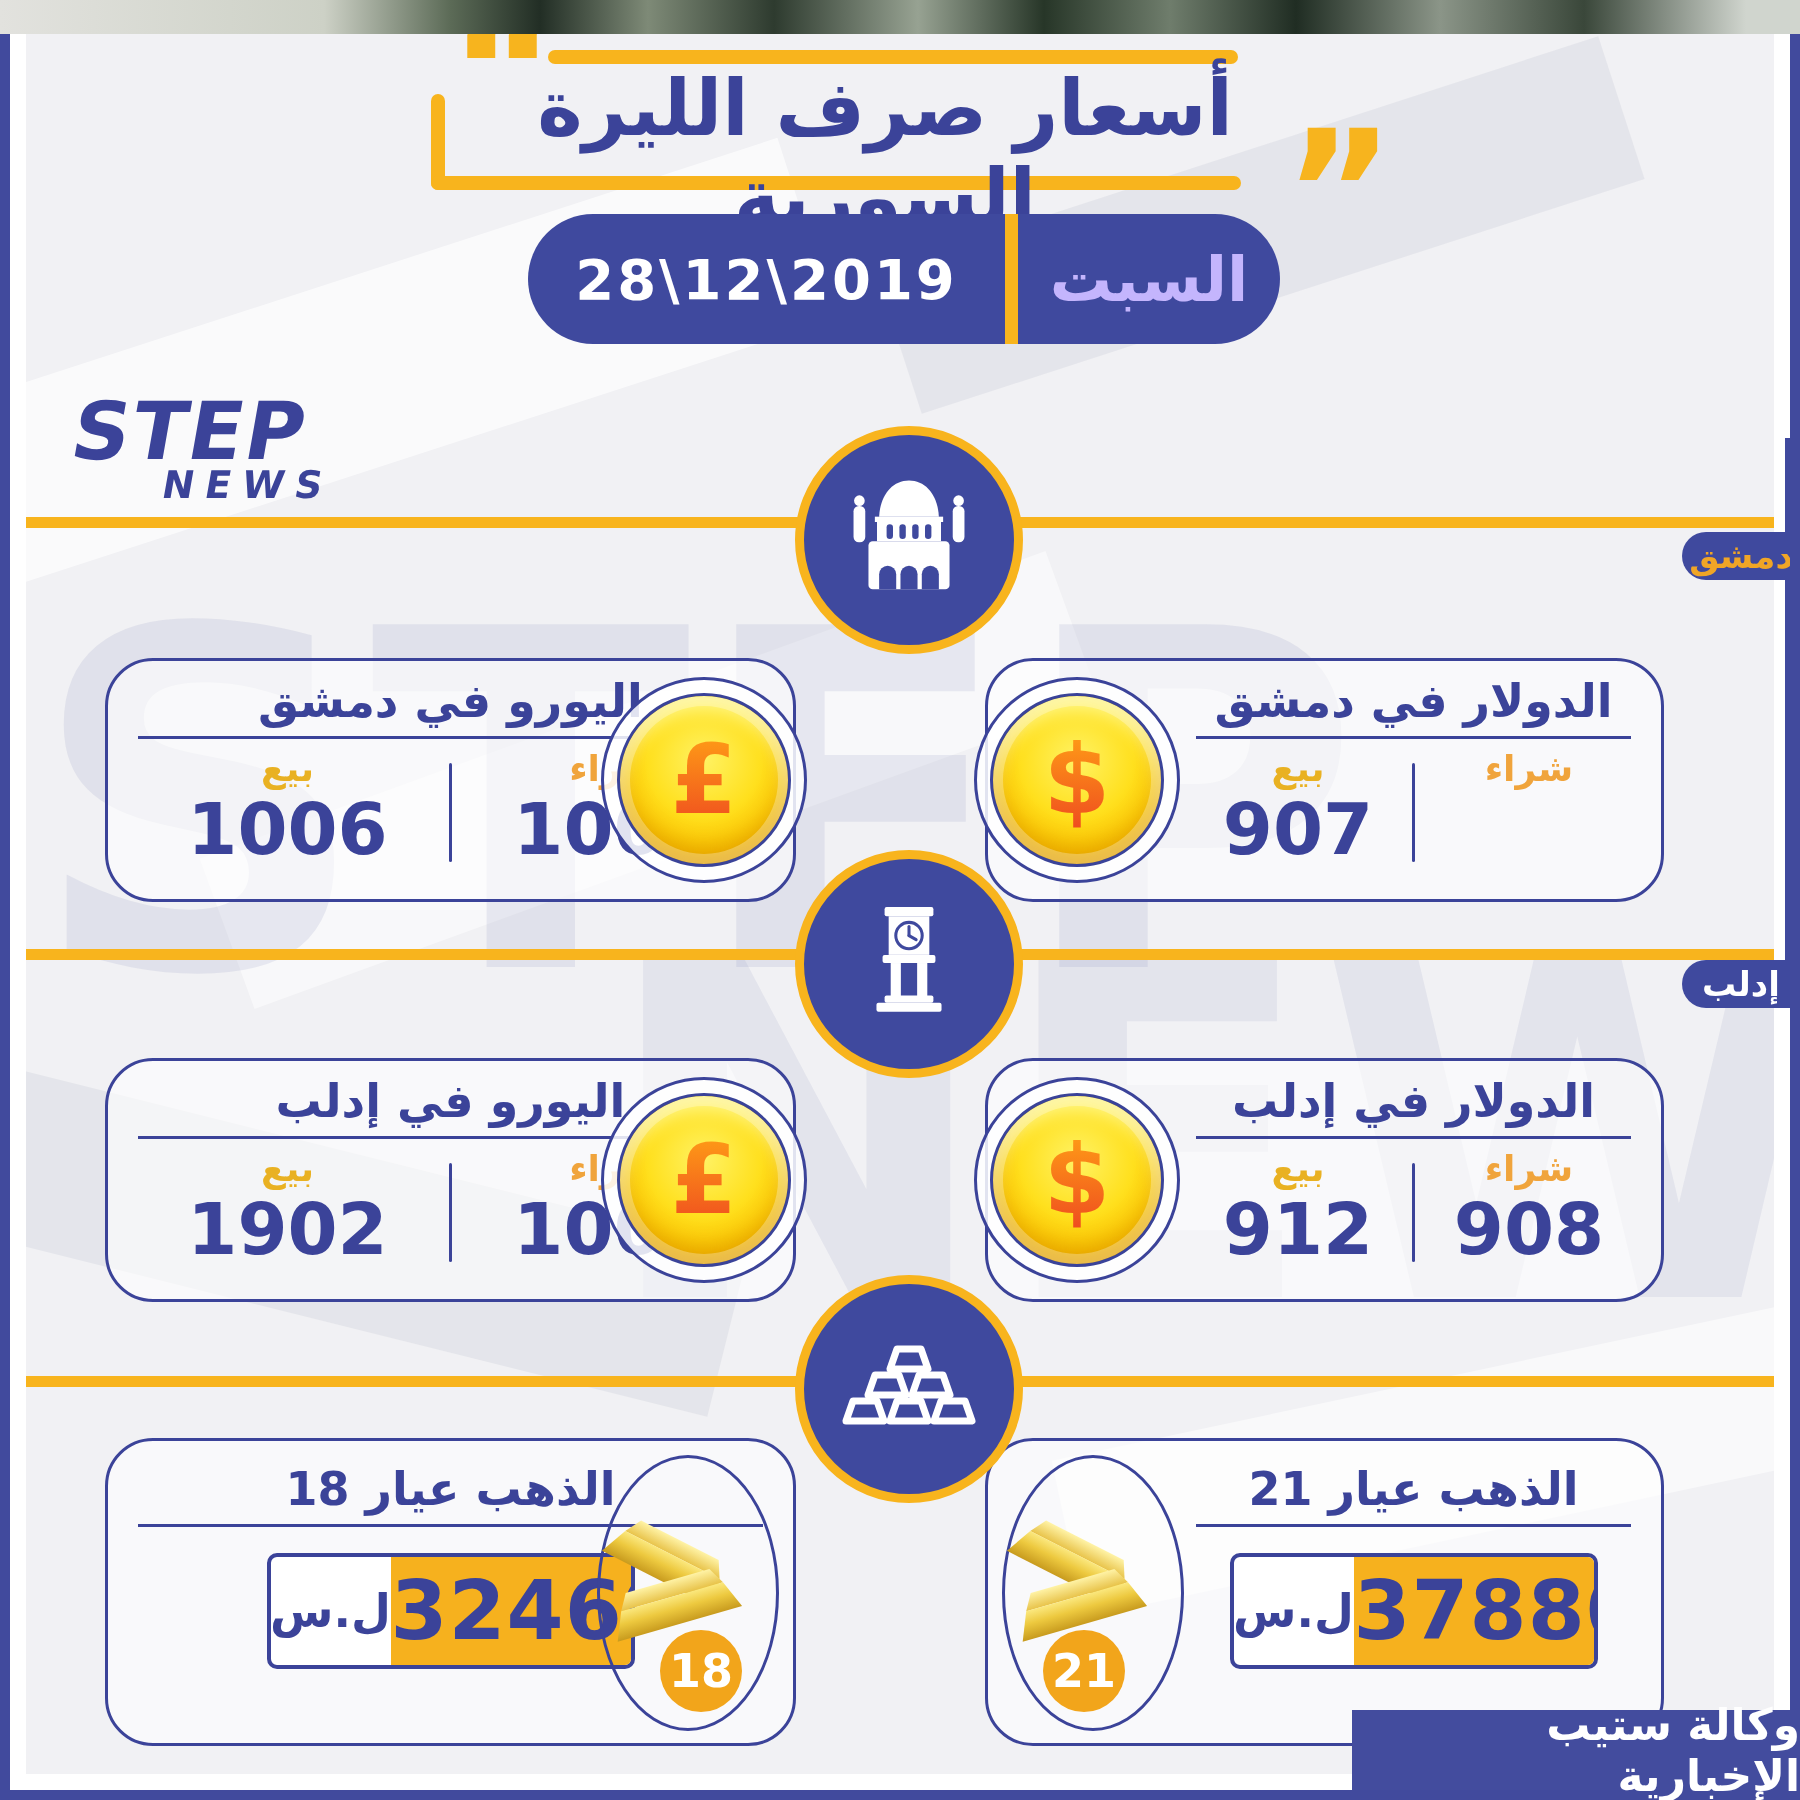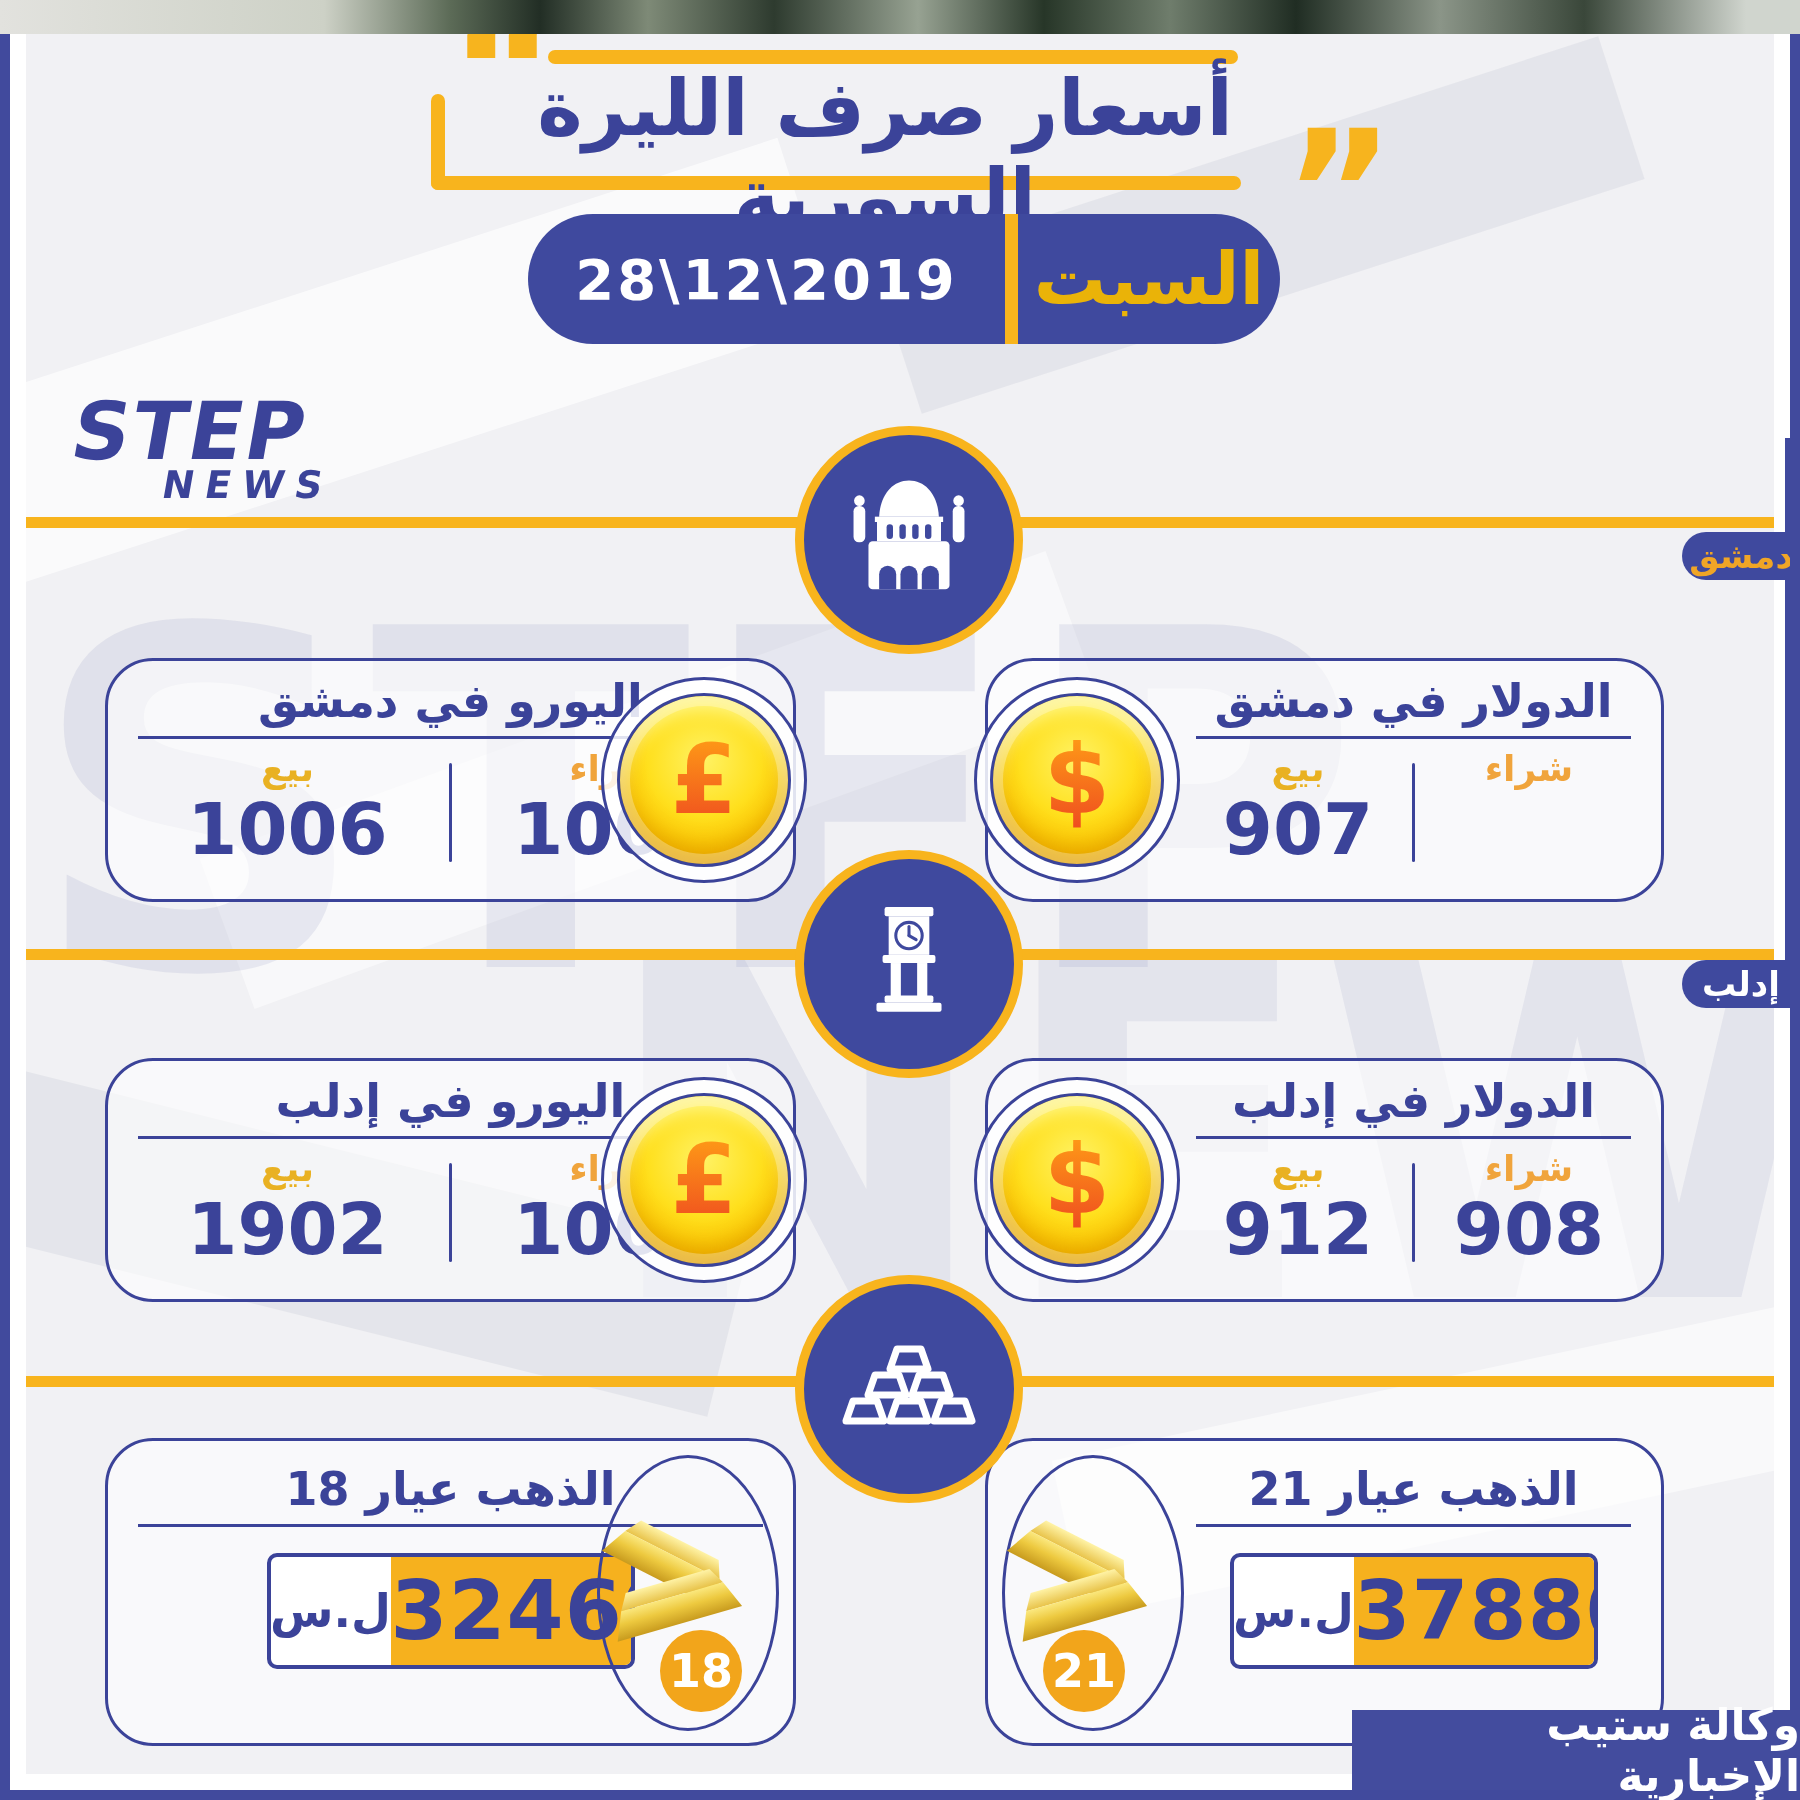--- a/index.html
+++ b/index.html
@@ -30,21 +30,21 @@
   .frame-top{position:absolute;left:548px;top:50px;width:690px;height:14px;background:#f8b41d;border-radius:8px;z-index:2;}
   .frame-left{position:absolute;left:431px;top:94px;width:14px;height:96px;background:#f8b41d;border-radius:8px;z-index:2;}
   .frame-bottom{position:absolute;left:431px;top:176px;width:810px;height:14px;background:#f8b41d;border-radius:8px;z-index:2;}
   .main-title{position:absolute;left:510px;top:64px;width:750px;z-index:3;
     text-align:center;font-size:77px;font-weight:800;color:#3b4399;direction:rtl;}
   .date-pill{position:absolute;left:528px;top:214px;width:752px;height:130px;background:#3f499e;border-radius:65px;
     display:flex;overflow:hidden;z-index:3;}
   .date-part{width:477px;display:flex;align-items:center;justify-content:center;color:#ffffff;
     font-size:56px;font-weight:800;letter-spacing:3px;}
   .date-div{width:13px;background:#f8b41d;}
-  .day-part{flex:1;display:flex;align-items:center;justify-content:center;color:#eab308;font-size:72px;font-weight:800;text-align:right;}
+  .day-part{flex:1;display:flex;align-items:center;justify-content:center;color:#c4b5fd;font-size:62px;font-weight:800;text-align:right;}
   
   .logo{position:absolute;left:70px;top:392px;width:270px;z-index:3;color:#3b4399;transform:skewX(-10deg);}
   .logo .l1{font-size:80px;font-weight:800;letter-spacing:2px;line-height:1;}
   .logo .l2{font-size:38px;font-weight:800;letter-spacing:11px;line-height:1;text-align:right;margin-top:-6px;}
   
   .sect-line{position:absolute;left:26px;right:26px;height:11px;background:#f8b41d;z-index:2;}
   .line1{top:517px;} .line2{top:949px;} .line3{top:1376px;}
   .sect-circle{position:absolute;left:795px;width:210px;height:210px;border-radius:50%;
     background:#3f499e;border:9px solid #f8b41d;z-index:5;display:flex;align-items:center;justify-content:center;}
   .c1{top:426px;} .c2{top:850px;} .c3{top:1275px;}

